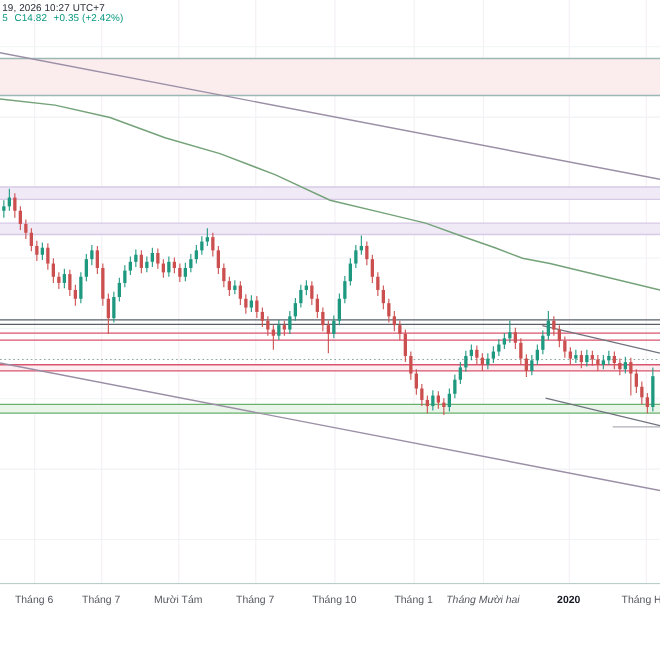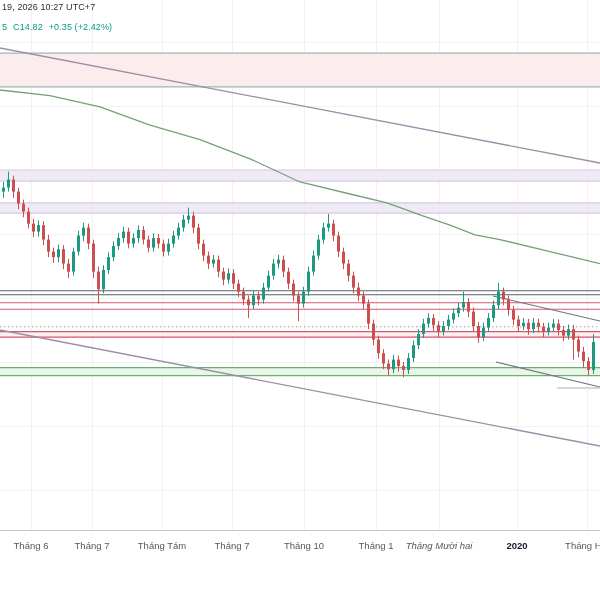--- a/index.html
+++ b/index.html
@@ -2,21 +2,21 @@
 <html><head>
 <meta charset="utf-8">
 <style>
   html,body{margin:0;padding:0;background:#ffffff;}
   body{width:600px;height:600px;overflow:hidden;font-family:"Liberation Sans",sans-serif;position:relative;}
   #chart-root{position:absolute;left:0;top:0;width:600px;height:600px;background:#ffffff;}
   #pane{position:absolute;left:0;top:0;width:592px;height:530px;}
   #chart-svg{position:absolute;left:0;top:0;}
   #legend{position:absolute;left:2px;top:3px;z-index:5;line-height:1;}
   .legend-row1{font-size:9px;color:#2a2e37;letter-spacing:.1px;}
-  .legend-row2{font-size:9px;color:#089981;margin-top:11px;letter-spacing:.1px;text-align:center;}
+  .legend-row2{font-size:9px;color:#089981;letter-spacing:.1px;text-align:center;}
   .legend-row2 span{margin-right:6px;}
   #time-axis{position:absolute;left:0;top:530px;width:600px;height:28px;background:#ffffff;border-top:1px solid #b7cec9;}
   .taxis-label{position:absolute;top:9px;transform:translateX(-50%);font-size:9.5px;color:#55585f;white-space:nowrap;}
   .taxis-label.year{color:#131722;font-weight:bold;}
   #below-axis{position:absolute;left:0;top:558px;width:600px;height:42px;background:#ffffff;}
 </style>
 </head>
 <body>
 
 <div id="chart-root">
@@ -309,21 +309,21 @@
       <div class="legend-row1">19, 2026 10:27 UTC+7</div>
       <div class="legend-row2">
         <span>5</span><span>C14.82</span><span>+0.35 (+2.42%)</span>
       </div>
     </div>
   </div>
 
   <div id="time-axis">
       <span class="taxis-label" style="left: 31px;">Tháng 6</span>
       <span class="taxis-label" style="left: 92px;">Tháng 7</span>
-      <span class="taxis-label" style="left: 162px;">Tháng Tám</span>
+      <span class="taxis-label" style="left: 162px;">Mười Tám</span>
       <span class="taxis-label" style="left: 232px;">Tháng 7</span>
       <span class="taxis-label" style="left: 304px;">Tháng 10</span>
       <span class="taxis-label" style="left: 376px;">Tháng 1</span>
       <span class="taxis-label" style="left: 439px; font-style: italic;">Tháng Mười hai</span>
       <span class="taxis-label year" style="left: 517px;">2020</span>
       <span class="taxis-label" style="left: 587px;">Tháng Hai</span>
     </div>
   <div id="below-axis"></div>
 
 </div>

